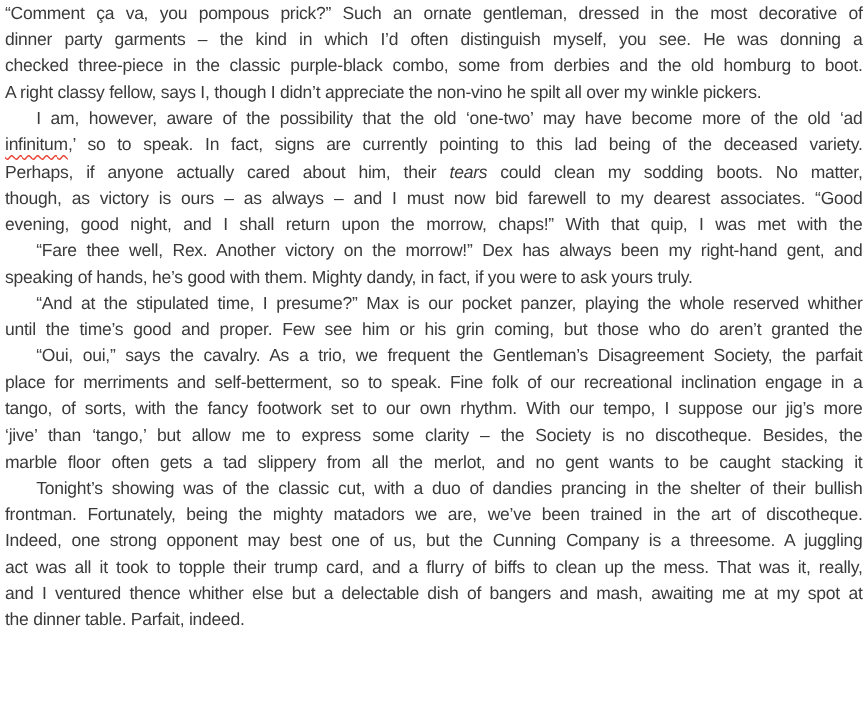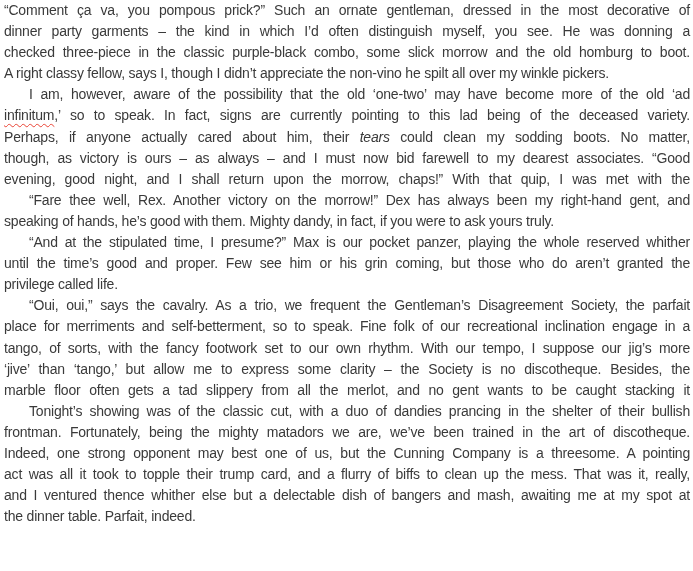--- a/index.html
+++ b/index.html
@@ -46,48 +46,47 @@
   }
 </style>
 </head>
 <body>
 
 <div class="page">
   <div id="text-body">
       <div class="para">
         <div class="line first">“Comment ça va, you pompous prick?” Such an ornate gentleman, dressed in the most decorative of</div>
         <div class="line">dinner party garments – the kind in which I’d often distinguish myself, you see. He was donning a</div>
-        <div class="line">checked three-piece in the classic purple-black combo, some slick morrow and the old homburg to boot.</div>
+        <div class="line">checked three-piece in the classic purple-black combo, some from derbies and the old homburg to boot.</div>
         <div class="line para-end">A right classy fellow, says I, though I didn’t appreciate the non-vino he spilt all over my winkle pickers.</div>
       </div>
       <div class="para indented">
         <div class="line first">I am, however, aware of the possibility that the old ‘one-two’ may have become more of the old ‘ad</div>
         <div class="line"><span class="misspell">infinitum</span>,’ so to speak. In fact, signs are currently pointing to this lad being of the deceased variety.</div>
         <div class="line">Perhaps, if anyone actually cared about him, their <em class="italic-word">tears</em> could clean my sodding boots. No matter,</div>
         <div class="line">though, as victory is ours – as always – and I must now bid farewell to my dearest associates. “Good</div>
         <div class="line">evening, good night, and I shall return upon the morrow, chaps!” With that quip, I was met with the</div>
       </div>
       <div class="para indented">
         <div class="line first">“Fare thee well, Rex. Another victory on the morrow!” Dex has always been my right-hand gent, and</div>
         <div class="line para-end">speaking of hands, he’s good with them. Mighty dandy, in fact, if you were to ask yours truly.</div>
       </div>
       <div class="para indented">
         <div class="line first">“And at the stipulated time, I presume?” Max is our pocket panzer, playing the whole reserved whither</div>
         <div class="line">until the time’s good and proper. Few see him or his grin coming, but those who do aren’t granted the</div>
-        <div class="line para-end">privilege called life.</div>
       </div>
       <div class="para indented">
         <div class="line first">“Oui, oui,” says the cavalry. As a trio, we frequent the Gentleman’s Disagreement Society, the parfait</div>
         <div class="line">place for merriments and self-betterment, so to speak. Fine folk of our recreational inclination engage in a</div>
         <div class="line">tango, of sorts, with the fancy footwork set to our own rhythm. With our tempo, I suppose our jig’s more</div>
         <div class="line">‘jive’ than ‘tango,’ but allow me to express some clarity – the Society is no discotheque. Besides, the</div>
         <div class="line">marble floor often gets a tad slippery from all the merlot, and no gent wants to be caught stacking it</div>
       </div>
       <div class="para indented">
         <div class="line first">Tonight’s showing was of the classic cut, with a duo of dandies prancing in the shelter of their bullish</div>
         <div class="line">frontman. Fortunately, being the mighty matadors we are, we’ve been trained in the art of discotheque.</div>
-        <div class="line">Indeed, one strong opponent may best one of us, but the Cunning Company is a threesome. A pointing</div>
+        <div class="line">Indeed, one strong opponent may best one of us, but the Cunning Company is a threesome. A juggling</div>
         <div class="line">act was all it took to topple their trump card, and a flurry of biffs to clean up the mess. That was it, really,</div>
         <div class="line">and I ventured thence whither else but a delectable dish of bangers and mash, awaiting me at my spot at</div>
         <div class="line para-end">the dinner table. Parfait, indeed.</div>
       </div>
     </div>
 </div>
 
 </body></html>

